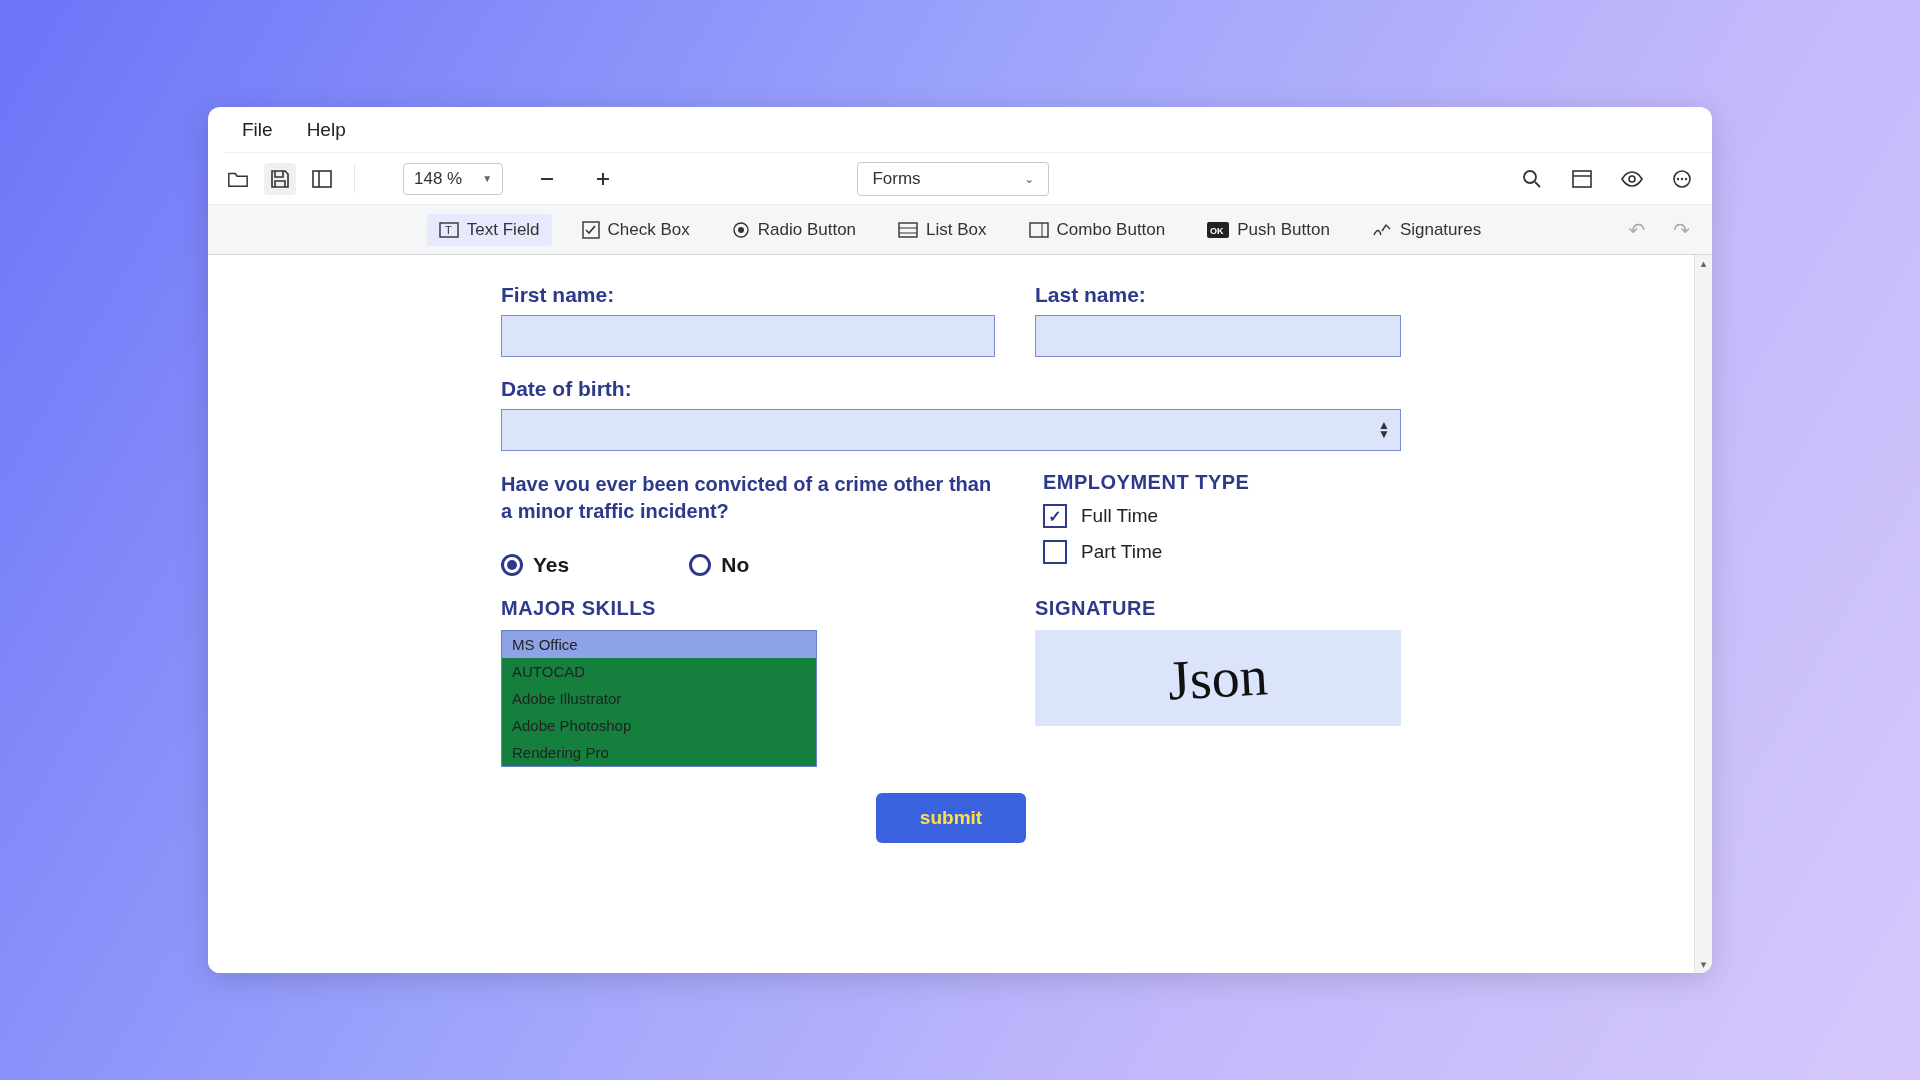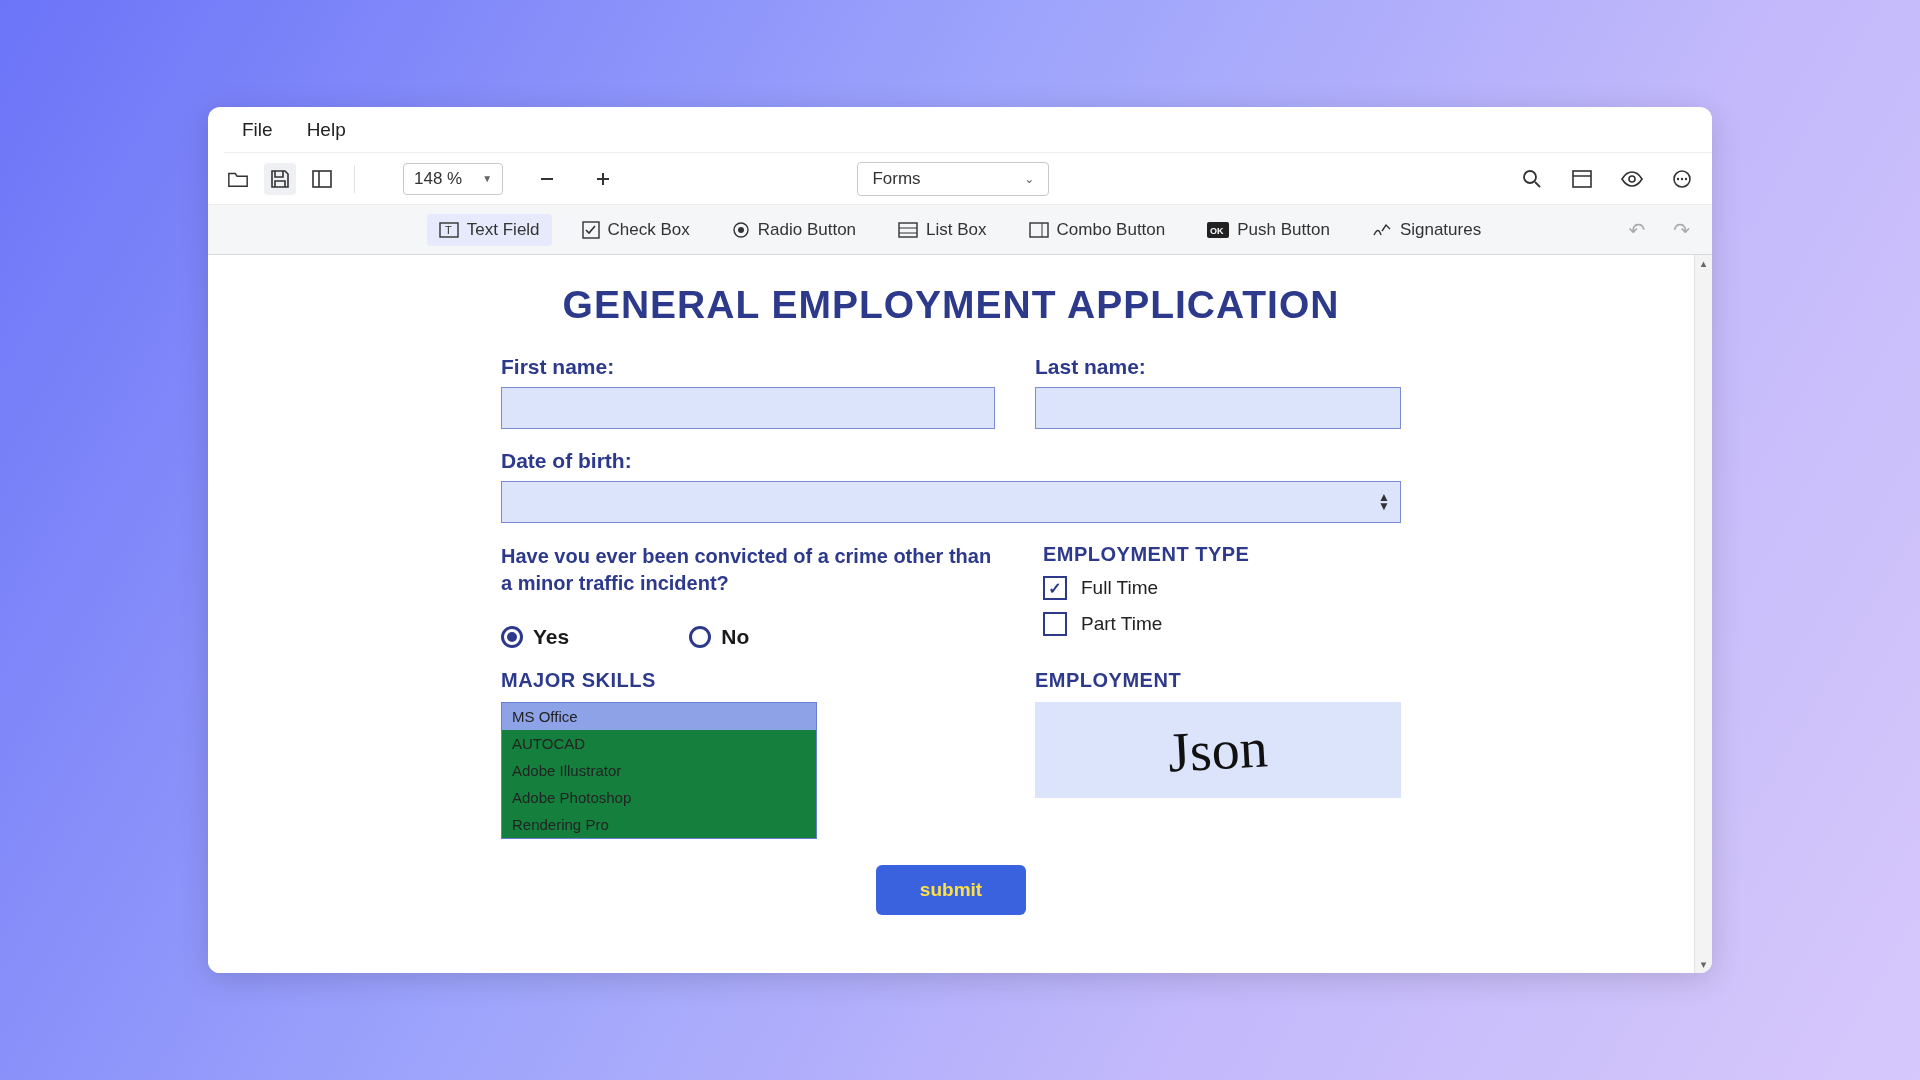--- a/index.html
+++ b/index.html
@@ -194,21 +194,20 @@
       </div>
       <div class="fb-undo">
         <span>↶</span>
         <span>↷</span>
       </div>
     </div>
 
     <div class="docwrap">
       <div class="doc">
         <div class="page">
-          <h1 class="form-title">GENERAL EMPLOYMENT APPLICATION</h1>
           <div class="form-grid">
 
             <div>
               <span class="label">First name:</span>
               <div class="field"></div>
             </div>
             <div>
               <span class="label">Last name:</span>
               <div class="field"></div>
             </div>
@@ -251,21 +250,21 @@
               <div class="listbox" style="width:316px">
                 <div class="opt sel">MS Office</div>
                 <div class="opt">AUTOCAD</div>
                 <div class="opt">Adobe Illustrator</div>
                 <div class="opt">Adobe Photoshop</div>
                 <div class="opt">Rendering Pro</div>
               </div>
             </div>
 
             <div>
-              <span class="sublabel">EMPLOYMENT</span>
+              <span class="sublabel">SIGNATURE</span>
               <div class="sigbox" style="width:366px">
                 <span class="sig">Json</span>
               </div>
             </div>
 
             <div class="submit-row">
               <button class="submit-btn">submit</button>
             </div>
 
           </div>

